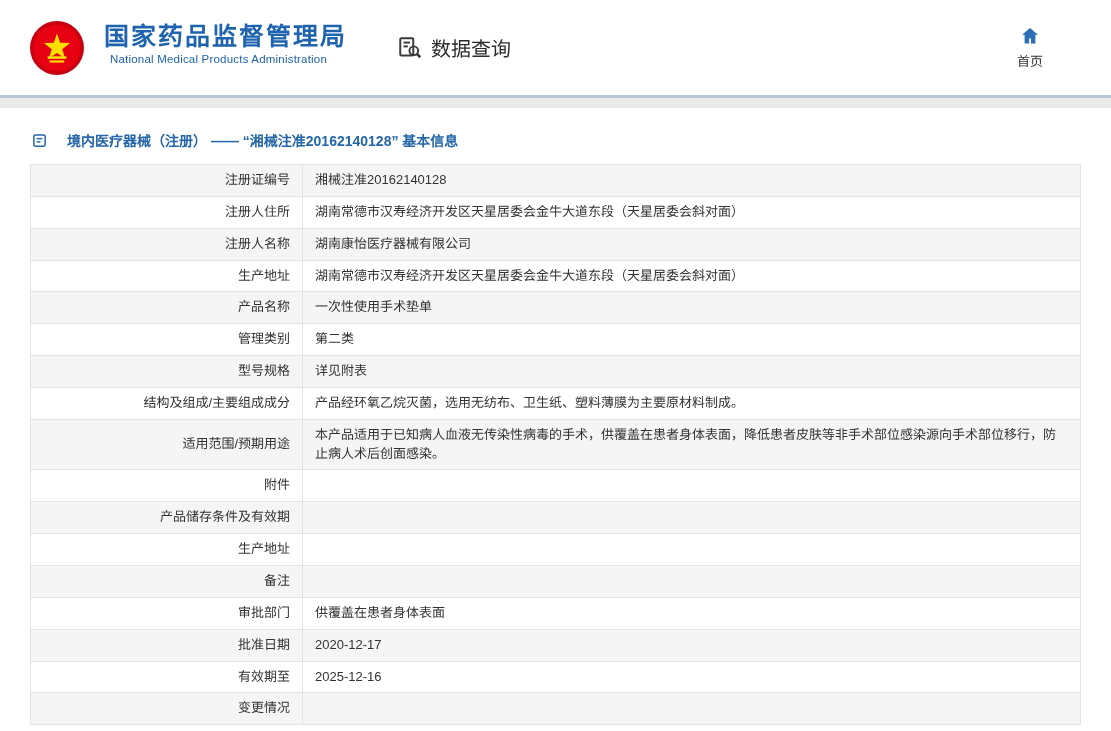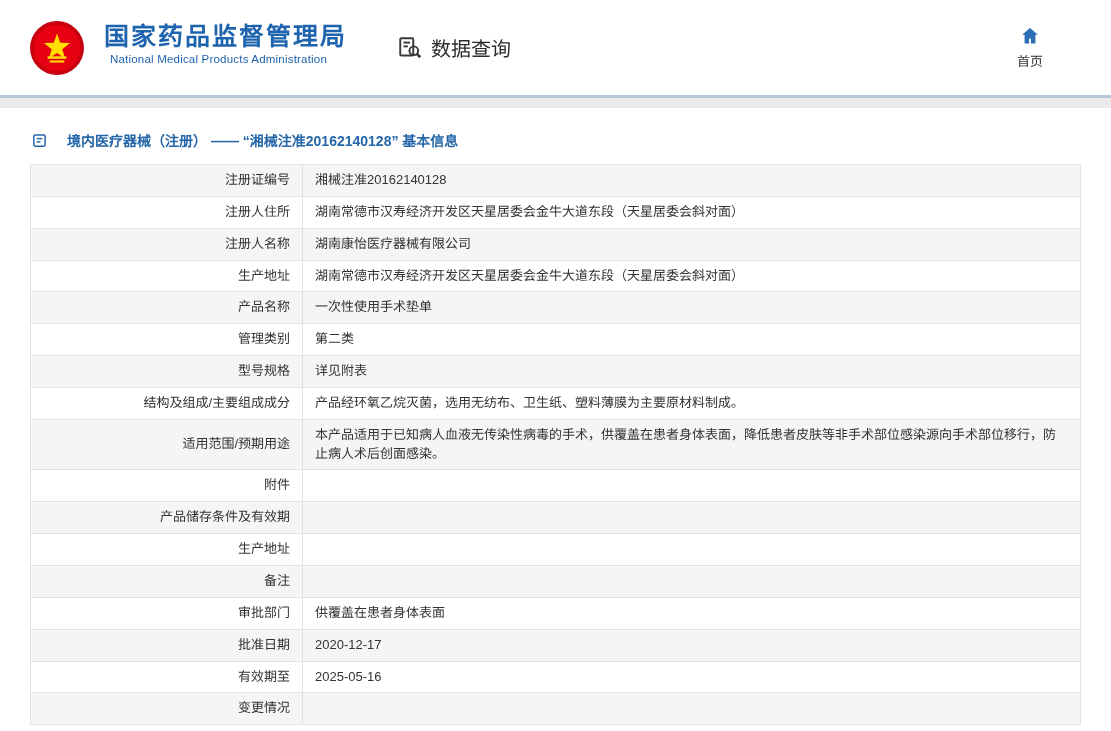--- a/index.html
+++ b/index.html
@@ -190,21 +190,21 @@
           <tr>
             <td class="label">审批部门</td>
             <td class="value">供覆盖在患者身体表面</td>
           </tr>
           <tr>
             <td class="label">批准日期</td>
             <td class="value">2020-12-17</td>
           </tr>
           <tr>
             <td class="label">有效期至</td>
-            <td class="value">2025-05-16</td>
+            <td class="value">2025-12-16</td>
           </tr>
           <tr>
             <td class="label">变更情况</td>
             <td class="value"></td>
           </tr>
         </tbody>
     </table>
   </main>
 
 </div>

